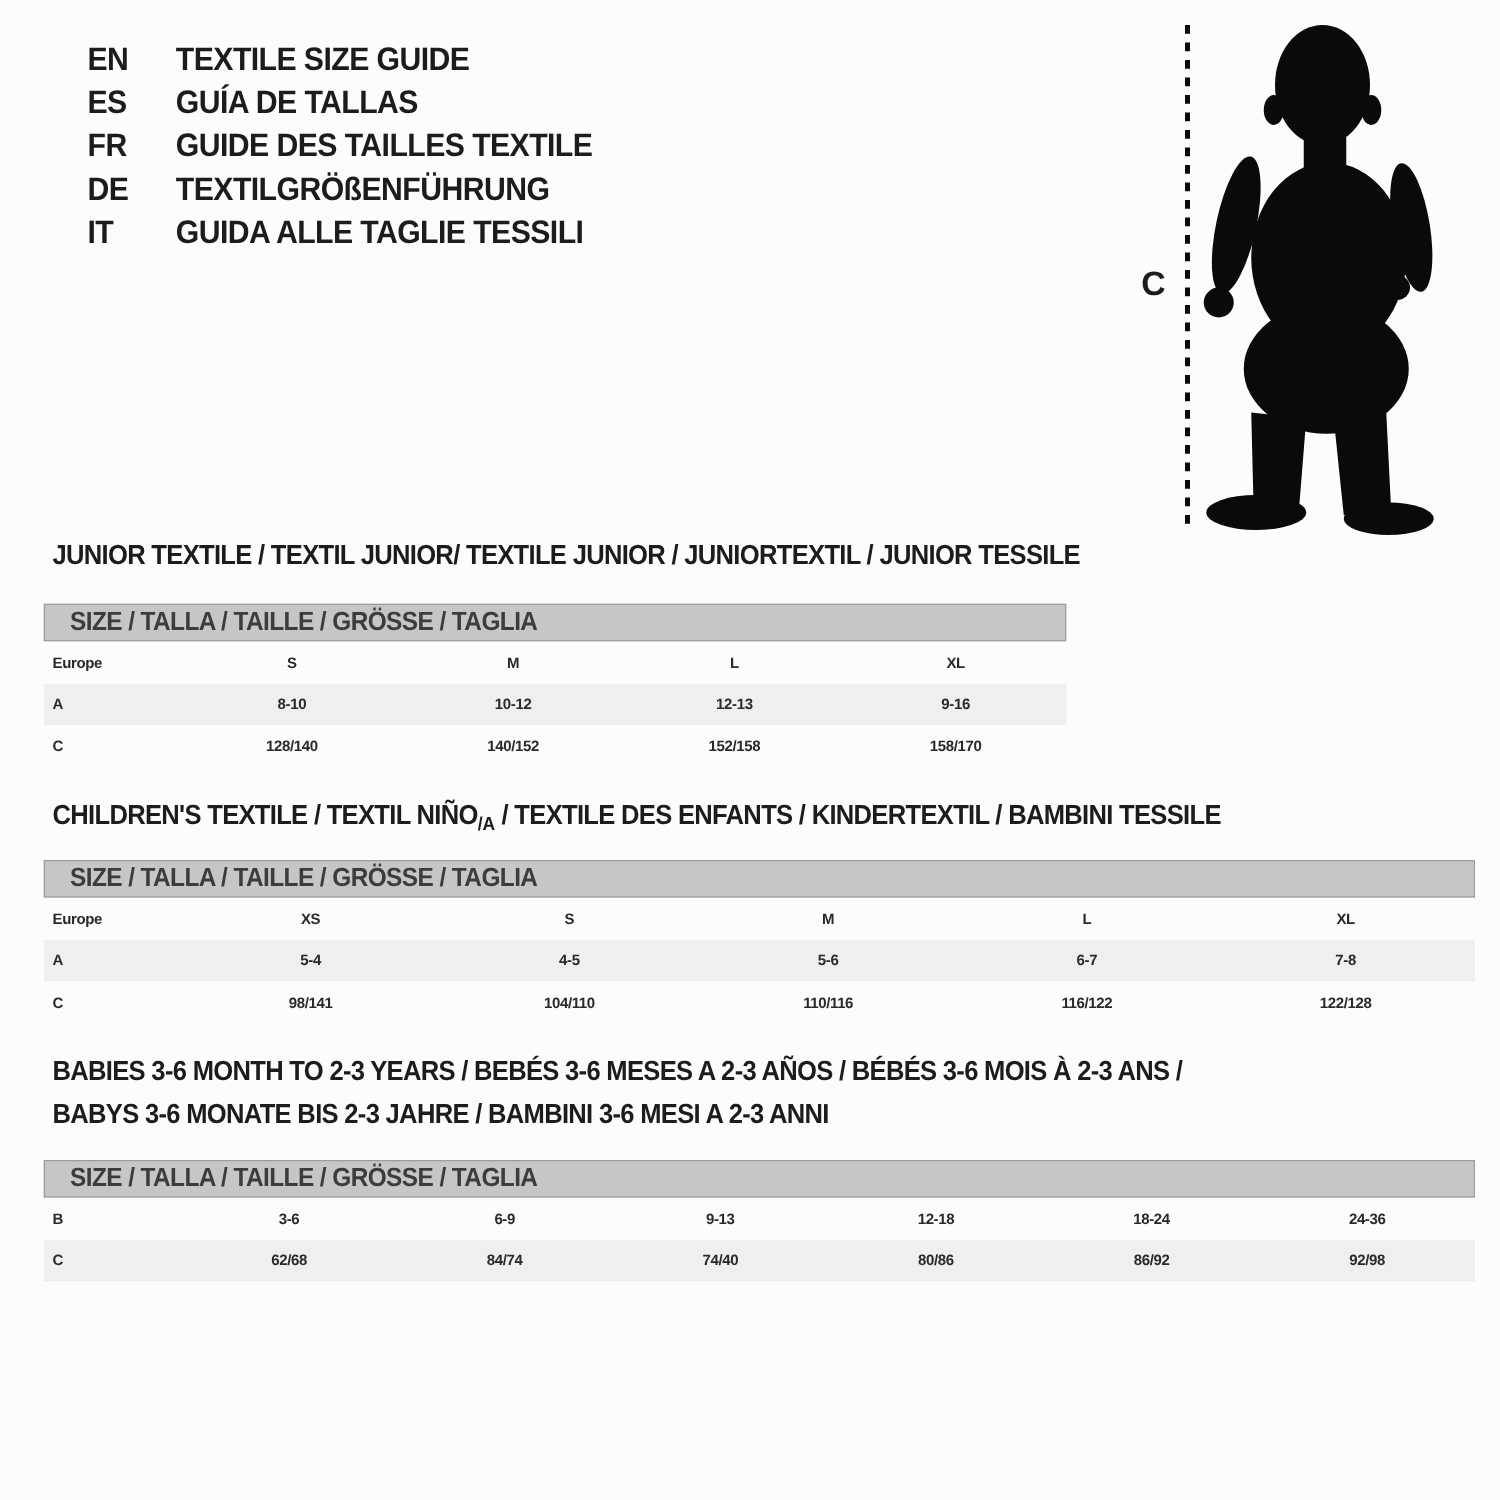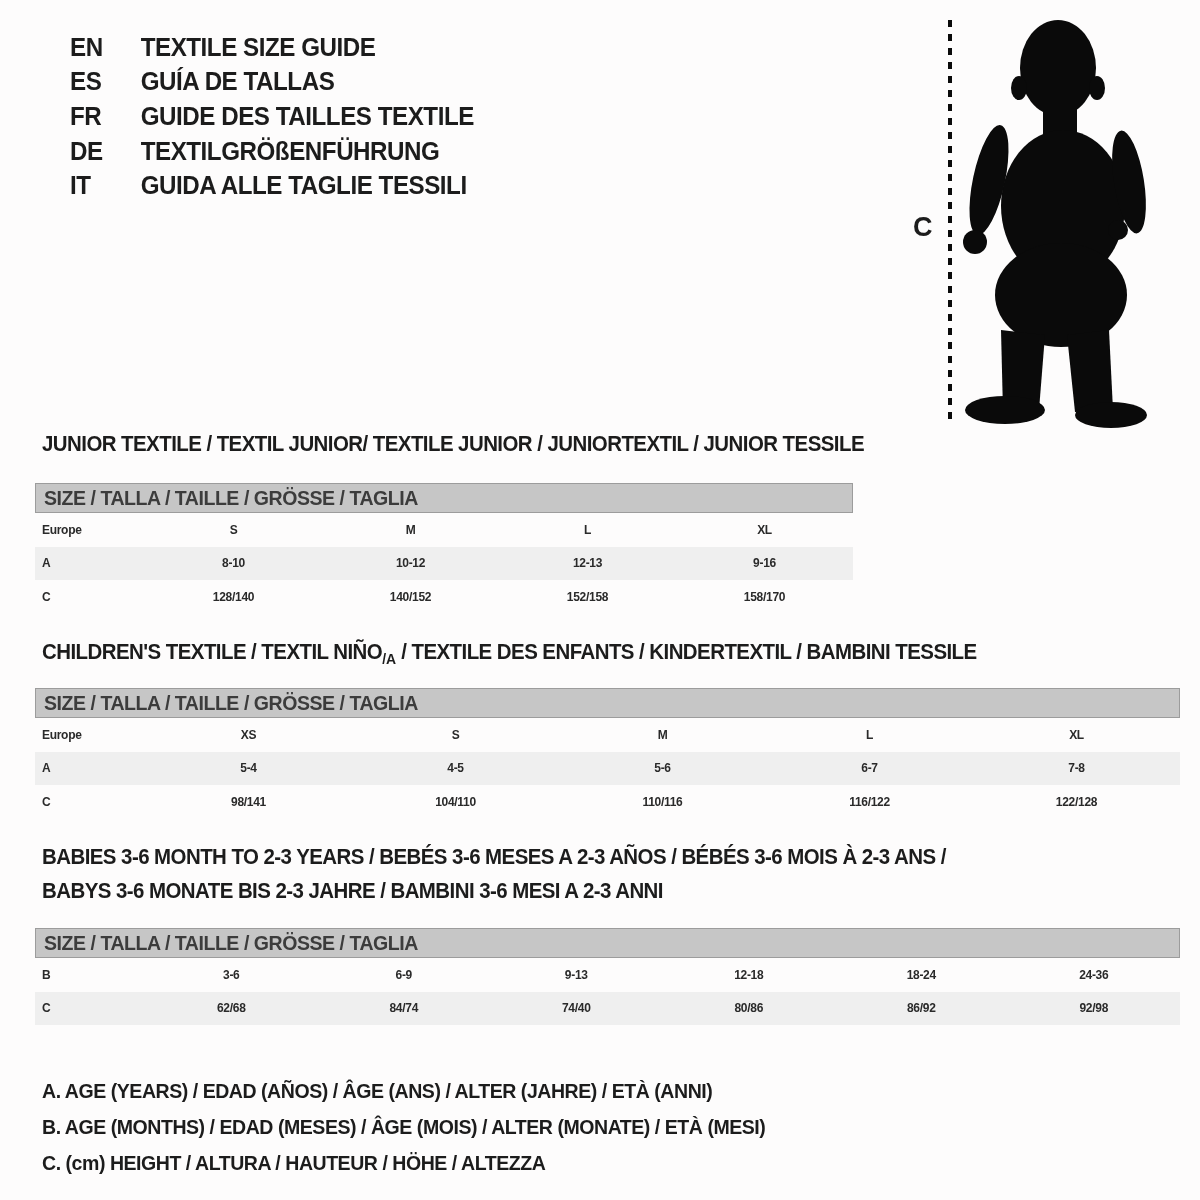--- a/index.html
+++ b/index.html
@@ -30,21 +30,21 @@
   #children-heading { top:639px; }
   #babies-heading   { top:840px; line-height:34px; }
   .sub { font-size:15px; vertical-align:-5px; letter-spacing:0; }
 
   
   .size-table { position:absolute; left:35px; }
   #table-junior   { top:483px; width:818px; }
   #table-children { top:688px; width:1145px; }
   #table-babies   { top:928px; width:1145px; }
   .size-bar { height:28px; background:#c6c6c6; border:1px solid #9c9c9c;
-              display:flex; align-items:center; padding-left:8px;
+              display:flex; align-items:center; padding-left:20px;
               font-size:21px; font-weight:bold; color:#3c3c3c; letter-spacing:-0.5px; }
   .size-bar .cond { display:inline-block; }
   .t-row { display:flex; height:33.5px; align-items:center;
            font-size:12px; font-weight:bold; letter-spacing:-0.3px; color:#2a2a2a; }
   .t-row.shaded { background:#efefef; }
   .t-label { width:110px; flex:0 0 110px; padding-left:7px; box-sizing:border-box; }
   .t-cell { flex:1; text-align:center; }
 
   
   .legend { position:absolute; left:42px; top:1073px;
@@ -189,19 +189,14 @@
           <span class="t-cell">62/68</span>
           <span class="t-cell">84/74</span>
           <span class="t-cell">74/40</span>
           <span class="t-cell">80/86</span>
           <span class="t-cell">86/92</span>
           <span class="t-cell">92/98</span>
         </div>
       </div>
   </div>
 
-  <div class="legend">
-    <div>A. AGE (YEARS) / EDAD (AÑOS) / ÂGE (ANS) / ALTER (JAHRE) / ETÀ (ANNI)</div>
-    <div>B. AGE (MONTHS) / EDAD (MESES) / ÂGE (MOIS) / ALTER (MONATE) / ETÀ (MESI)</div>
-    <div>C. (cm) HEIGHT / ALTURA / HAUTEUR / HÖHE / ALTEZZA</div>
-  </div>
 
 </div>
 
 </body></html>

